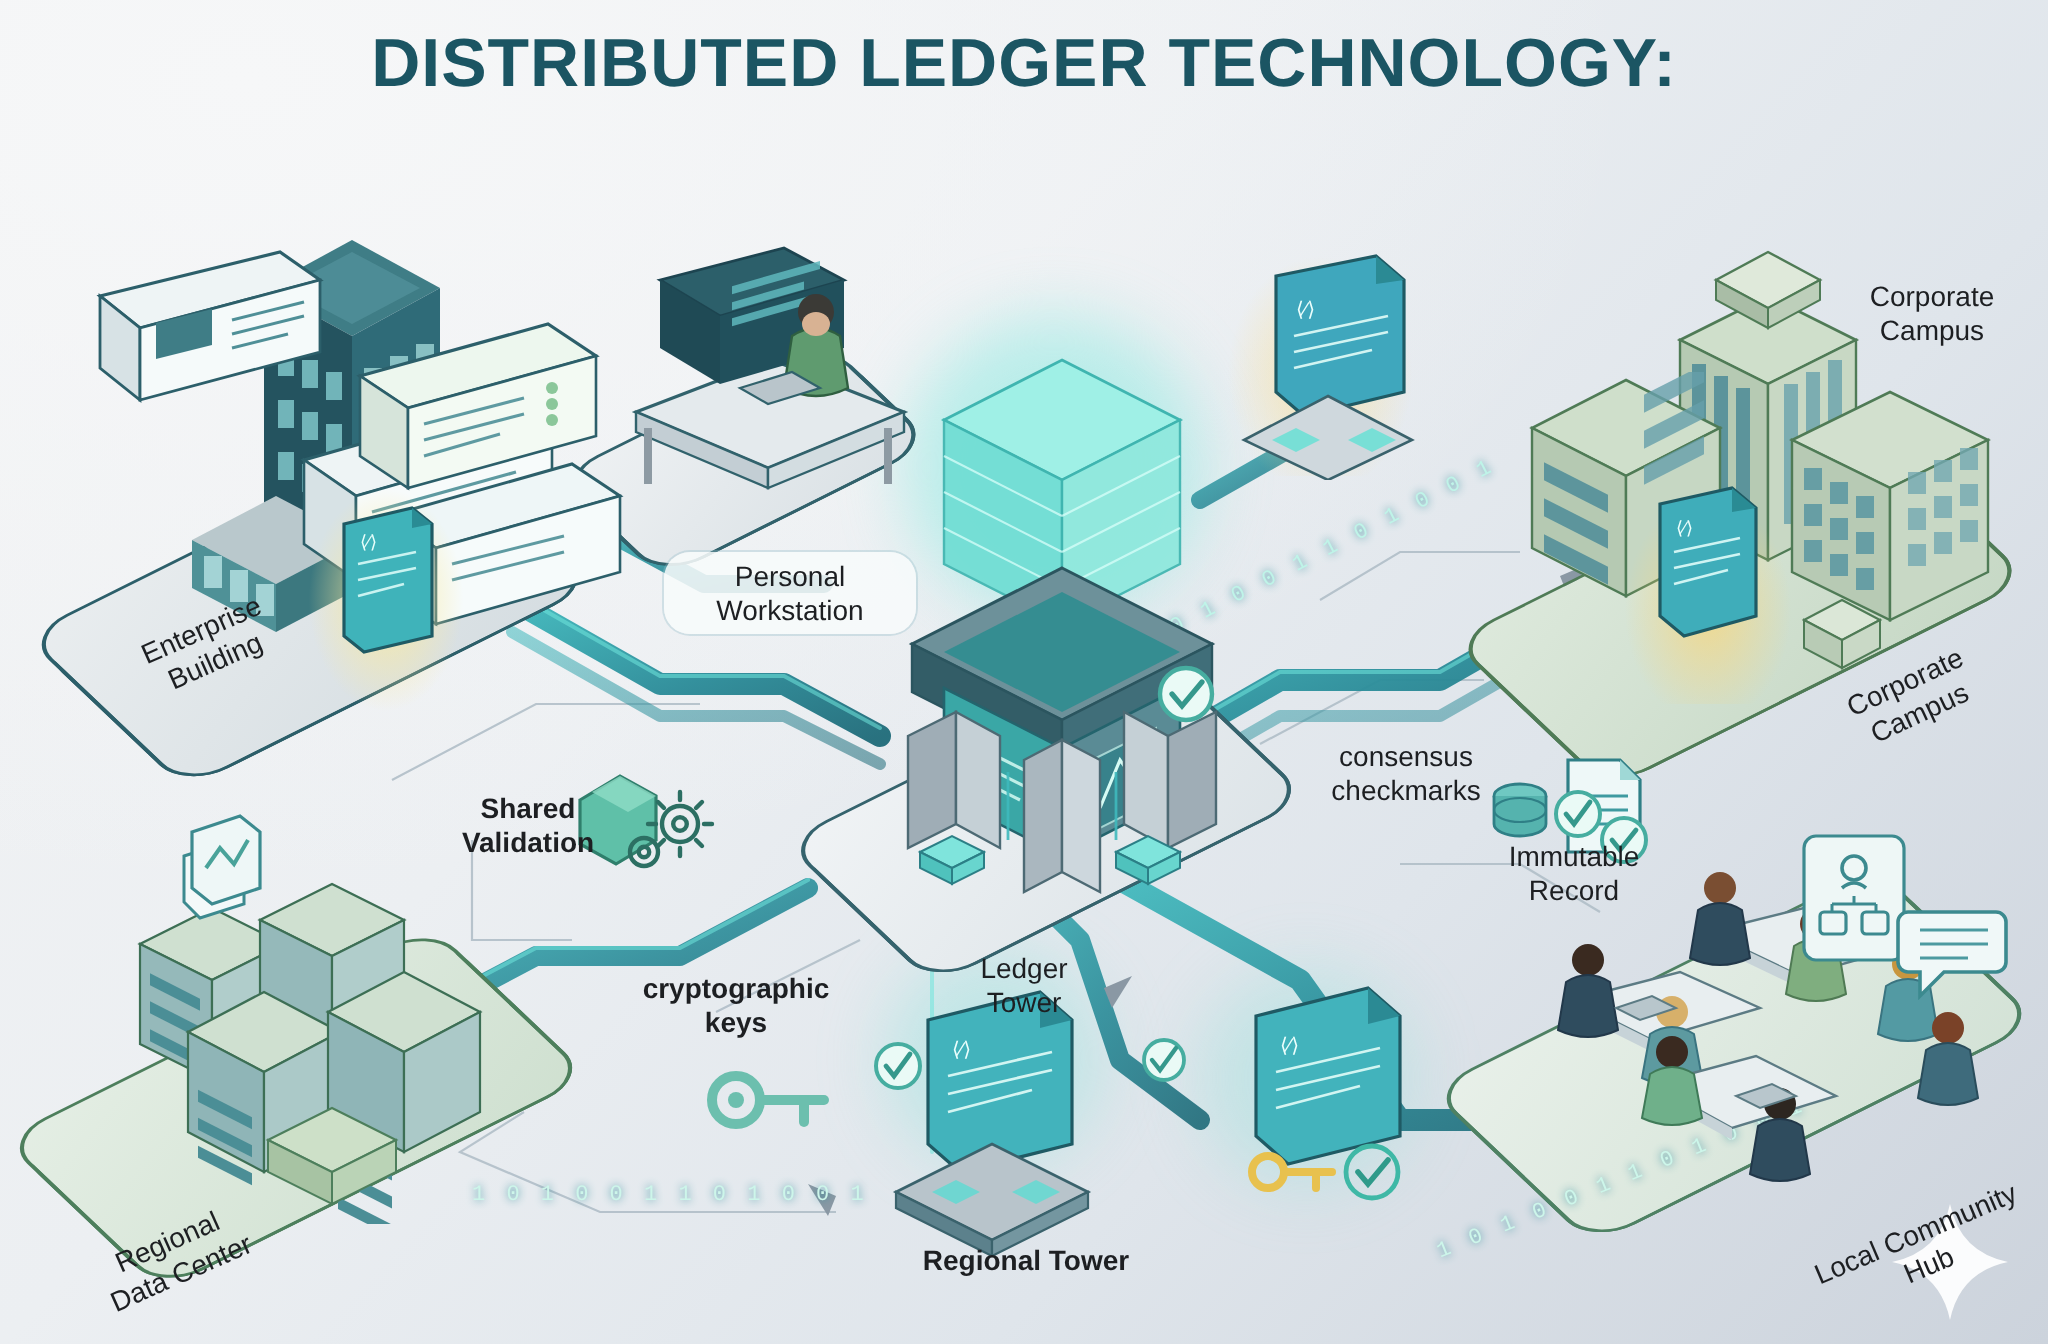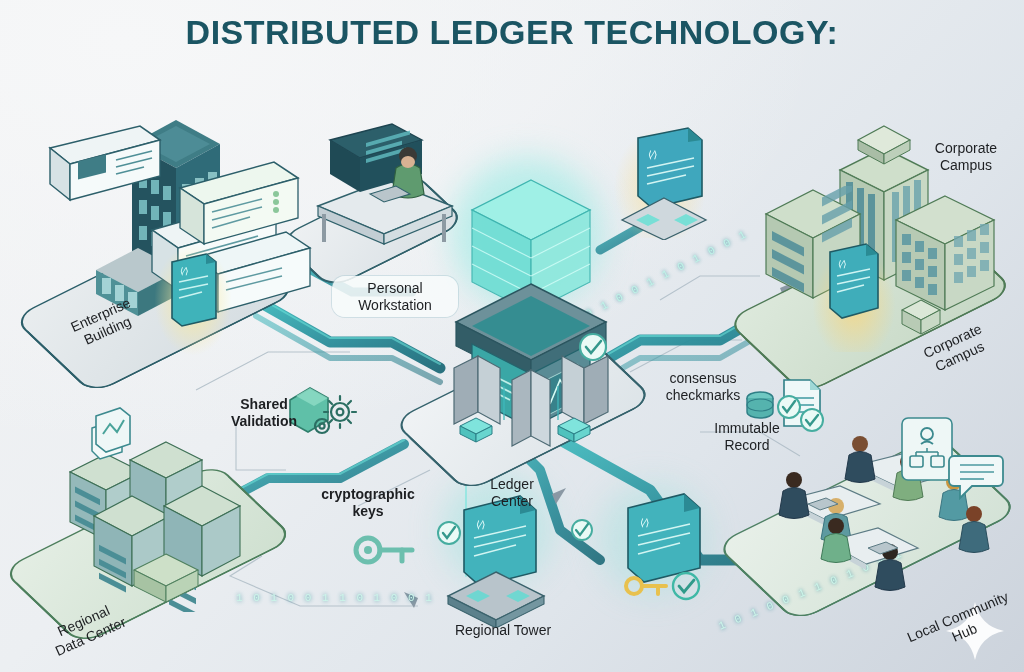--- a/index.html
+++ b/index.html
@@ -314,21 +314,21 @@
 
     <svg style="position:absolute;left:440px;top:408px;z-index:22;" width="170" height="48" viewBox="0 0 170 48">
       <polygon points="20,18 36,10 52,18 36,26" fill="#7fe4dc" stroke="#2b7f86" stroke-width="1"></polygon>
       <polygon points="20,18 36,26 36,34 20,26" fill="#4fc2bd" stroke="#2b7f86" stroke-width="1"></polygon>
       <polygon points="52,18 36,26 36,34 52,26" fill="#68d5ce" stroke="#2b7f86" stroke-width="1"></polygon>
       <polygon points="118,18 134,10 150,18 134,26" fill="#7fe4dc" stroke="#2b7f86" stroke-width="1"></polygon>
       <polygon points="118,18 134,26 134,34 118,26" fill="#4fc2bd" stroke="#2b7f86" stroke-width="1"></polygon>
       <polygon points="150,18 134,26 134,34 150,26" fill="#68d5ce" stroke="#2b7f86" stroke-width="1"></polygon>
     </svg>
     <div class="lbl" style="left:458px;top:476px;width:108px;font-weight:500;z-index:31;">Ledger
-Center</div>
+Tower</div>
   </div>
 
   <div>
     <div class="pad" style="left:752px;top:232px;width:236px;height:146px;z-index:12;">
       <div class="face" style="background:linear-gradient(150deg,#dde9dc,#c6d8c5);border:2px solid #4f7b56;"></div>
       <div class="face" style="top:12px;background:#4a7551;z-index:-1;"></div>
     </div>
 
     <svg style="position:absolute;left:836px;top:120px;z-index:18;" width="96" height="180" viewBox="0 0 96 180">
       <polygon points="48,28 92,50 48,72 4,50" fill="#cfdfcb" stroke="#4f7b56" stroke-width="1.4"></polygon>
@@ -483,21 +483,21 @@
       <text x="44" y="42" fill="#ecfffd" font-size="10" font-family="Liberation Sans, sans-serif">⟨∕⟩</text>
 
       <polygon points="64,86 112,110 64,134 16,110" fill="#b8c4cb" stroke="#3a626c" stroke-width="1.4"></polygon>
       <polygon points="16,110 64,134 64,142 16,118" fill="#5c818c" stroke="#3a626c" stroke-width="1.1"></polygon>
       <polygon points="112,110 64,134 64,142 112,118" fill="#7496a0" stroke="#3a626c" stroke-width="1.1"></polygon>
       <g fill="#68d9d2" opacity=".9">
         <polygon points="34,110 46,104 58,110 46,116"></polygon>
         <polygon points="74,110 86,104 98,110 86,116"></polygon>
       </g>
     </svg>
-    <div class="lbl" style="left:418px;top:622px;width:170px;font-weight:400;z-index:31;">Regional Tower</div>
+    <div class="lbl" style="left:428px;top:622px;width:170px;font-weight:700;z-index:31;">Regional Tower</div>
   </div>
 
   <div>
     <div class="glow" style="left:598px;top:484px;width:110px;height:110px;background:rgba(120,226,214,.26);z-index:9;"></div>
     <svg style="position:absolute;left:598px;top:486px;z-index:20;" width="130" height="130" viewBox="0 0 130 130">
       <polygon points="30,22 86,8 102,22 102,82 46,96 30,82" fill="#42b3bc" stroke="#1f5a64" stroke-width="1.6"></polygon>
       <polygon points="86,8 102,22 86,26" fill="#2b8a94"></polygon>
       <g stroke="#dffbf7" stroke-width="1.4" opacity=".92">
         <path d="M40,50 L92,38"></path>
           <path d="M40,59 L92,47"></path>
@@ -656,21 +656,21 @@
       <circle cx="13" cy="13" r="11" fill="#eafaf6" stroke="#46ada0" stroke-width="2"></circle>
       <path d="M7,13 L11,18 L19,7" fill="none" stroke="#35988c" stroke-width="2.4" stroke-linecap="round"></path>
     </svg>
     <svg style="position:absolute;left:570px;top:518px;z-index:30;" width="24" height="24" viewBox="0 0 24 24">
       <circle cx="12" cy="12" r="10" fill="#eafaf6" stroke="#46ada0" stroke-width="1.9"></circle>
       <path d="M6,12 L10,17 L18,6" fill="none" stroke="#35988c" stroke-width="2.2" stroke-linecap="round"></path>
     </svg>
   </div>
 
   <div>
-    <div class="lbl" style="left:692px;top:420px;width:110px;font-weight:500;z-index:31;">Immutable
+    <div class="lbl" style="left:732px;top:420px;width:110px;font-weight:500;z-index:31;">Immutable
 Record</div>
   </div>
 
   <div>
     <div style="position:absolute;left:612px;top:126px;width:96px;height:112px;z-index:14;background:radial-gradient(ellipse at 50% 55%,rgba(250,222,140,.65),rgba(250,222,140,0) 68%);"></div>
     <svg style="position:absolute;left:608px;top:124px;z-index:20;" width="110" height="116" viewBox="0 0 110 116">
       <polygon points="30,14 80,4 94,16 94,72 44,84 30,72" fill="#3fa7bd" stroke="#1f5a64" stroke-width="1.6"></polygon>
       <polygon points="80,4 94,16 80,18" fill="#2b8a94"></polygon>
       <g stroke="#dffbf7" stroke-width="1.4" opacity=".92">
         <path d="M39,44 L86,34"></path>

